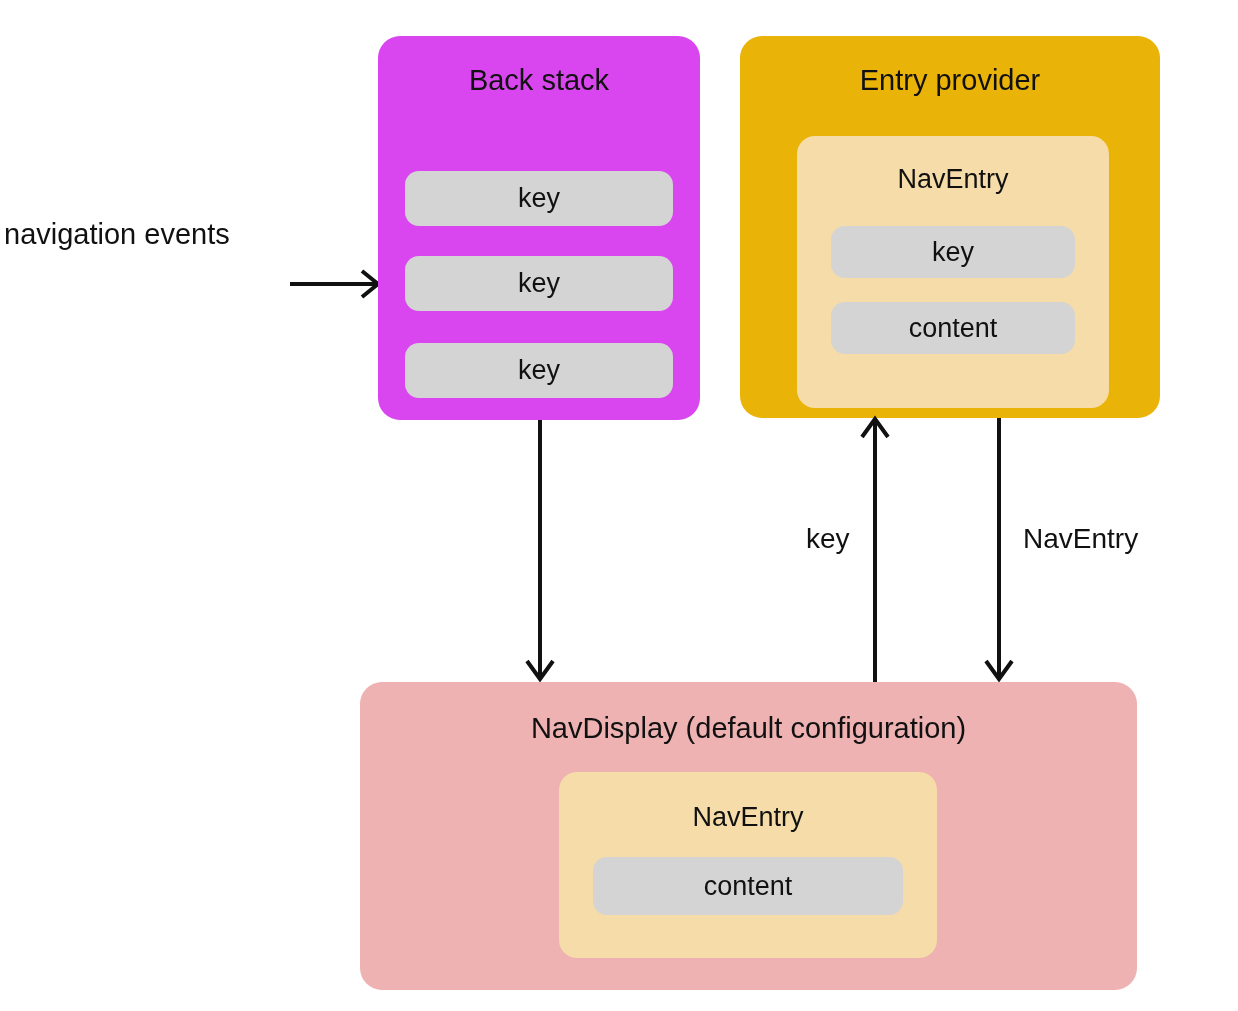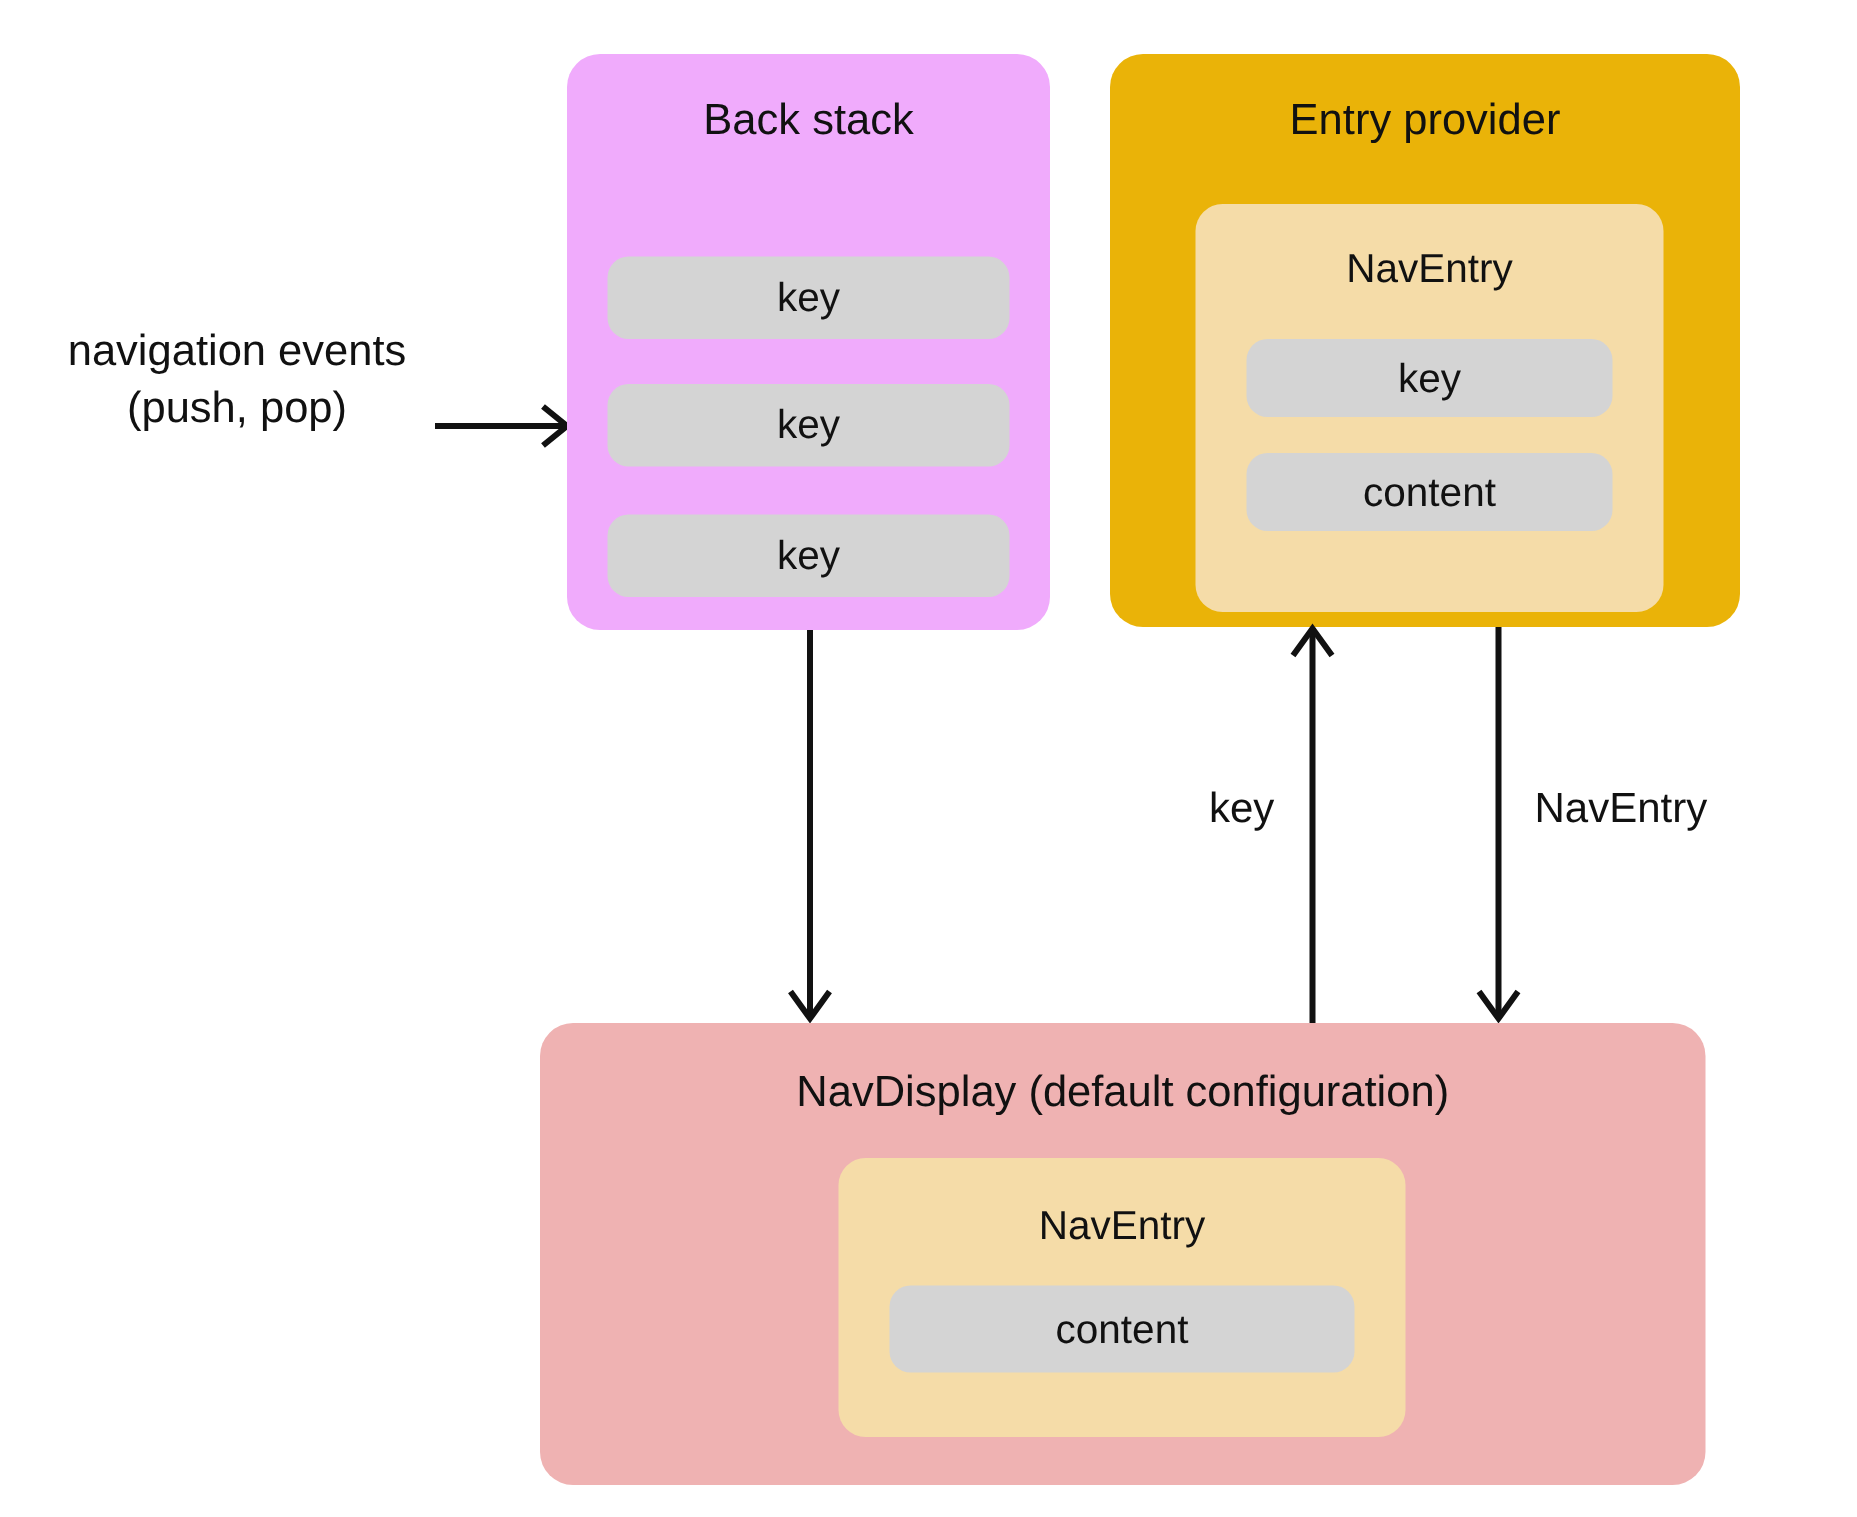--- a/index.html
+++ b/index.html
@@ -36,21 +36,21 @@
     color: #111111;
     white-space: nowrap;
   }
 
   
   #back-stack {
     left: 378px;
     top: 36px;
     width: 322px;
     height: 384px;
-    background: #f0abfc;
+    background: #d946ef;
   }
   #back-stack .box-title { top: 28px; }
 
   
   #entry-provider {
     left: 740px;
     top: 36px;
     width: 420px;
     height: 382px;
     background: #eab308;
@@ -150,44 +150,43 @@
   }
 
   
   .edge-label {
     position: absolute;
     font-size: 28px;
     color: #111111;
     white-space: nowrap;
   }
   #nav-events-label {
-    left: 20px;
+    left: 4px;
     top: 215px;
     width: 276px;
-    text-align: center;
+    text-align: left;
     line-height: 1.32;
     font-size: 29px;
   }
   #label-key-up {
     left: 806px;
     top: 523px;
   }
   #label-naventry-down {
     left: 1023px;
     top: 523px;
   }
 </style>
 </head>
 <body>
 
 <div id="canvas">
 
   <div id="nav-events-label" class="edge-label">
     <div>navigation events</div>
-    <div>(push, pop)</div>
   </div>
 
   <svg class="arrow-svg" style="left:288px; top:263px; width:100px; height:42px;" viewBox="0 0 100 42">
     <line class="arrow-line" x1="2" y1="21" x2="88" y2="21"></line>
     <polyline class="arrow-head" points="74,8 90,21 74,34"></polyline>
   </svg>
 
   <div id="back-stack" class="box">
     <div class="box-title">Back stack</div>
     <div id="bs-chip-0" class="chip">key</div>

